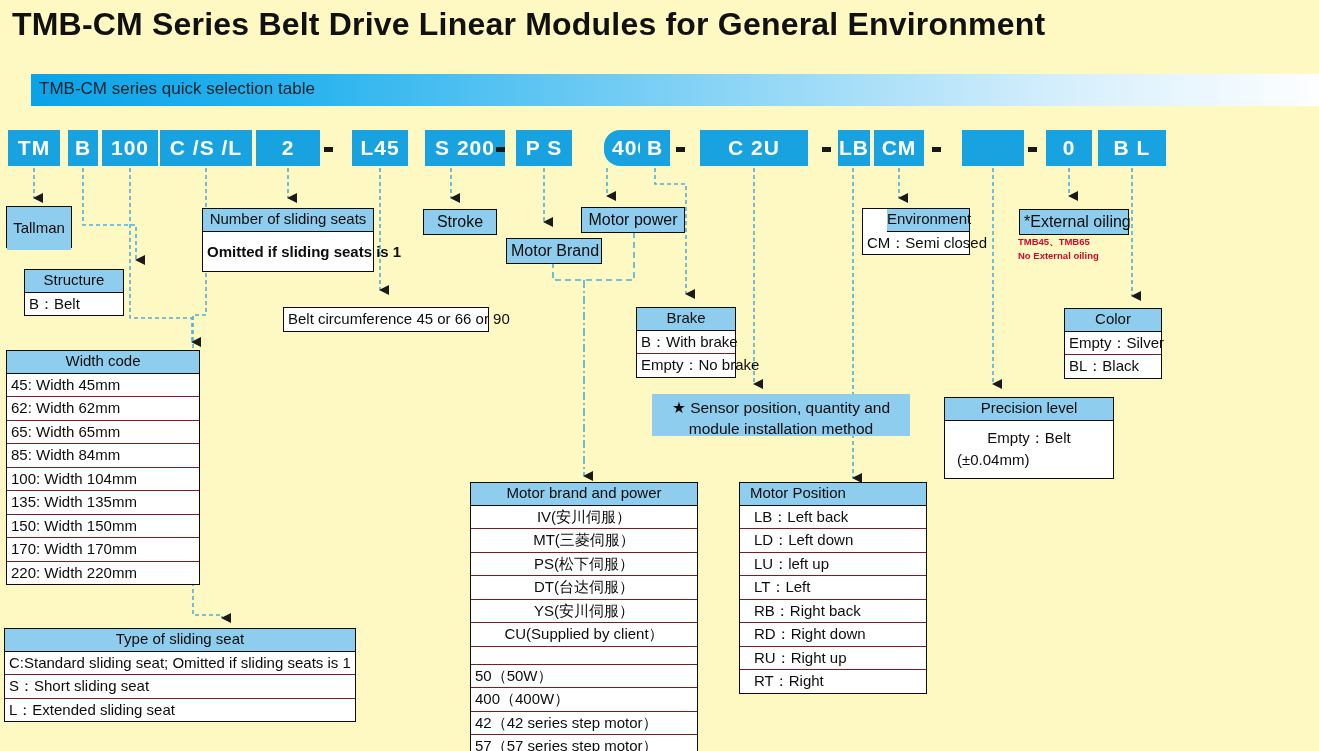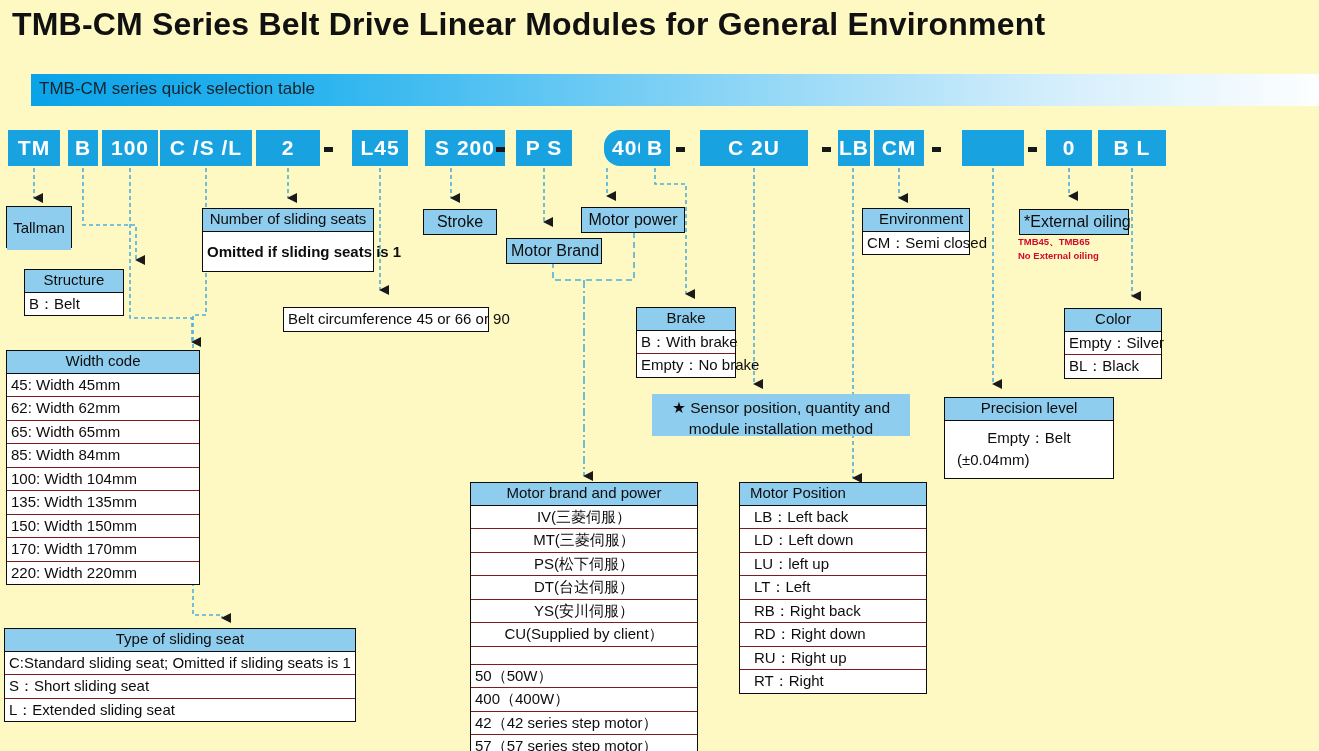--- a/index.html
+++ b/index.html
@@ -260,21 +260,21 @@
     <div class="rw c">Empty：No brake</div>
   </div>
 
   <div class="callout" style="left:652px;top:394px;width:258px;height:42px;">
     <div>★ Sensor position, quantity and</div>
     <div>module installation method</div>
   </div>
 
   <div class="box" style="left:470px;top:482px;width:228px;">
     <div class="hd">Motor brand and power</div>
-    <div class="rw ctr">IV(三菱伺服）</div>
+    <div class="rw ctr">IV(安川伺服）</div>
     <div class="rw ctr">MT(三菱伺服）</div>
     <div class="rw ctr">PS(松下伺服）</div>
     <div class="rw ctr">DT(台达伺服）</div>
     <div class="rw ctr">YS(安川伺服）</div>
     <div class="rw ctr">CU(Supplied by client）</div>
     <div class="rw ctr" style="height:14px;"></div>
     <div class="rw">50（50W）</div>
     <div class="rw">400（400W）</div>
     <div class="rw">42（42 series step motor）</div>
     <div class="rw">57（57 series step motor）</div>
@@ -286,21 +286,21 @@
     <div class="rw" style="padding-left:14px;">LD：Left down</div>
     <div class="rw" style="padding-left:14px;">LU：left up</div>
     <div class="rw" style="padding-left:14px;">LT：Left</div>
     <div class="rw" style="padding-left:14px;">RB：Right back</div>
     <div class="rw" style="padding-left:14px;">RD：Right down</div>
     <div class="rw" style="padding-left:14px;">RU：Right up</div>
     <div class="rw" style="padding-left:14px;">RT：Right</div>
   </div>
 
   <div class="box" style="left:862px;top:208px;width:108px;">
-    <div class="hd" style="text-align:left;padding-left:16px;">Environment</div>
+    <div class="hd" style="text-align:left;padding-left:0;margin-left:24px;">Environment</div>
     <div class="rw">CM：Semi closed</div>
   </div>
 
   <div class="lbl" style="left:1019px;top:209px;width:110px;">*External oiling</div>
   <div class="rednote" style="left:1018px;top:235px;">
     <div>TMB45、TMB65</div>
     <div>No External oiling</div>
   </div>
 
   <div class="box" style="left:1064px;top:308px;width:98px;">

